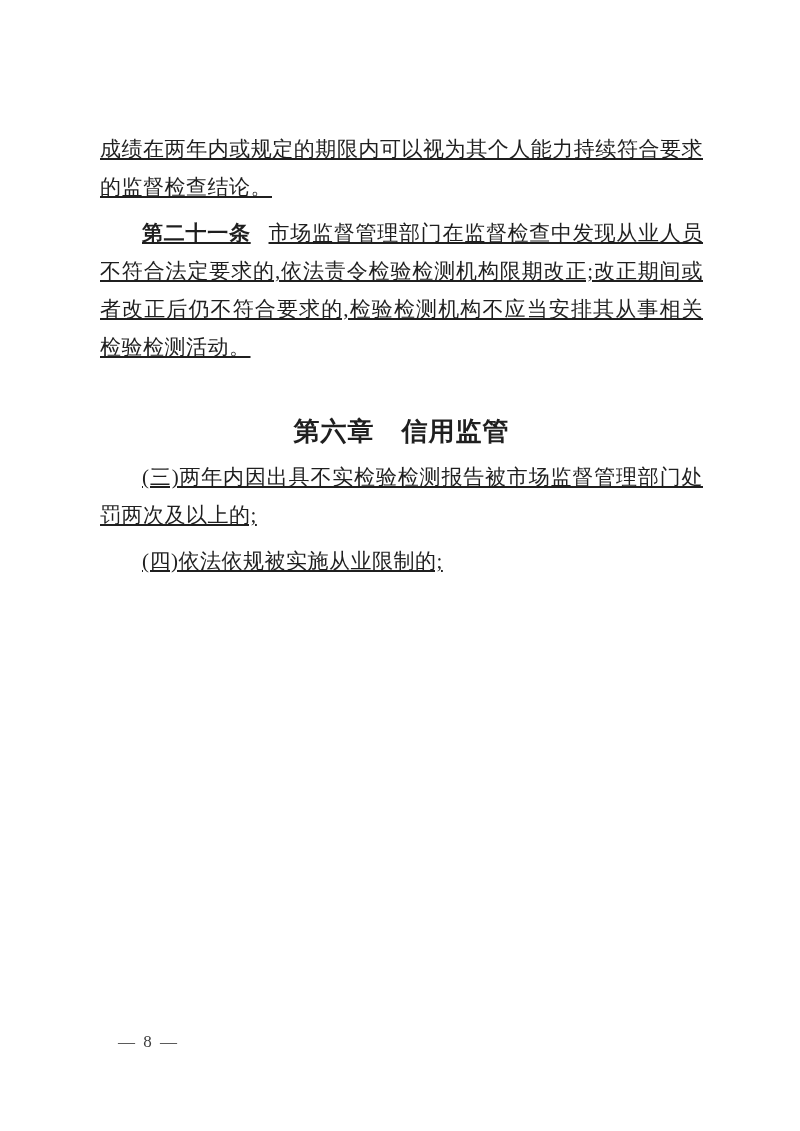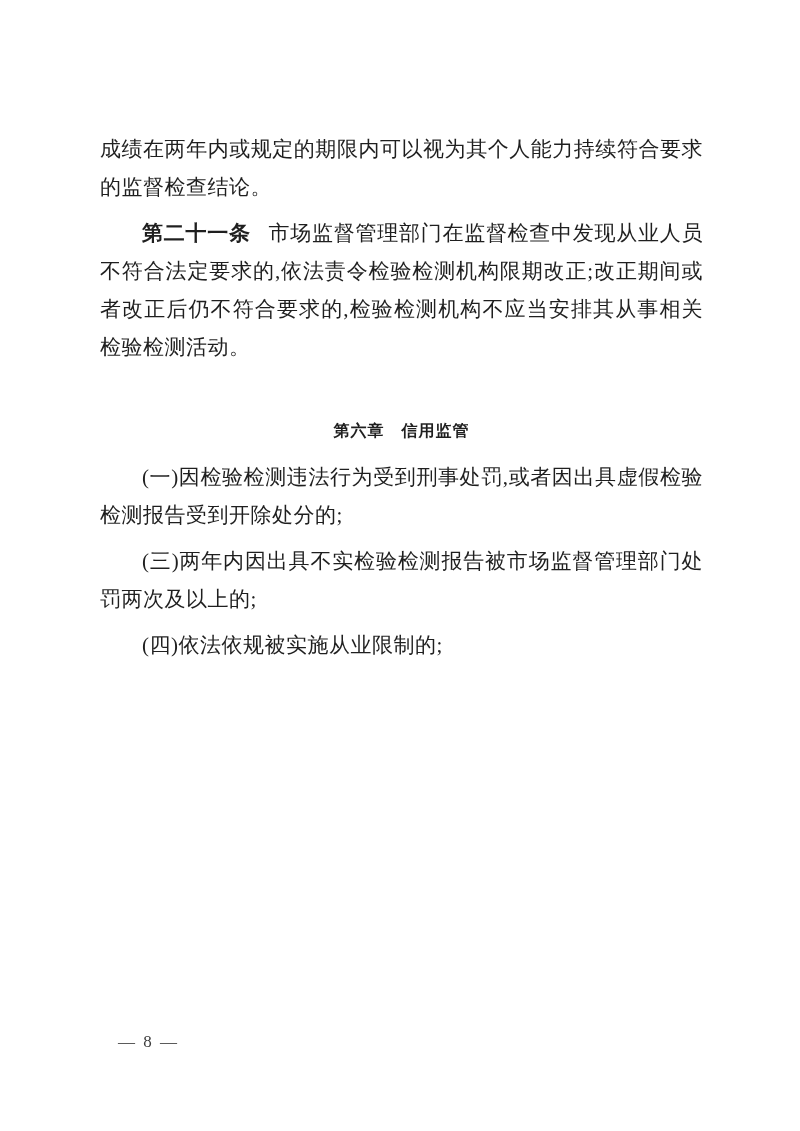--- a/index.html
+++ b/index.html
@@ -16,31 +16,32 @@
   .content {
     padding: 130px 97px 0 100px;
   }
   .para {
     margin: 8px 0 0 0;
     font-size: 21px;
     line-height: 38px;
     letter-spacing: 0.5px;
     text-align: justify;
     text-justify: inter-character;
+    text-decoration: underline;
   }
   .content .para:first-child { margin-top: 0; }
   .indent { text-indent: 2em; }
   .art {
     font-weight: 700;
     margin-right: 0.85em;
     font-family: "Liberation Sans", "DejaVu Sans", sans-serif;
   }
   .chapter {
     margin: 46px 0 0 0;
-    font-size: 16px;
+    font-size: 26px;
     line-height: 38px;
     letter-spacing: 1px;
     text-align: center;
     font-weight: 700;
     font-family: "Liberation Sans", "DejaVu Sans", sans-serif;
   }
   .pageno {
     position: absolute;
     left: 118px;
     top: 1030px;
@@ -60,21 +61,20 @@
 
     <p class="para indent">
       <span class="art">第二十一条</span><span>市场监督管理部门在监督检查中发现从业人员不符合法定要求的,依法责令检验检测机构限期改正;改正期间或者改正后仍不符合要求的,检验检测机构不应当安排其从事相关检验检测活动。</span>
     </p>
 
     <h2 class="chapter">第六章　信用监管</h2>
 
 
 
 
-    <p class="para indent">(一)因检验检测违法行为受到刑事处罚,或者因出具虚假检验检测报告受到开除处分的;</p>
 
 
     <p class="para indent">(三)两年内因出具不实检验检测报告被市场监督管理部门处罚两次及以上的;</p>
 
     <p class="para indent">(四)依法依规被实施从业限制的;</p>
 
   </main>
 
   <div class="pageno">— 8 —</div>
 </div>

